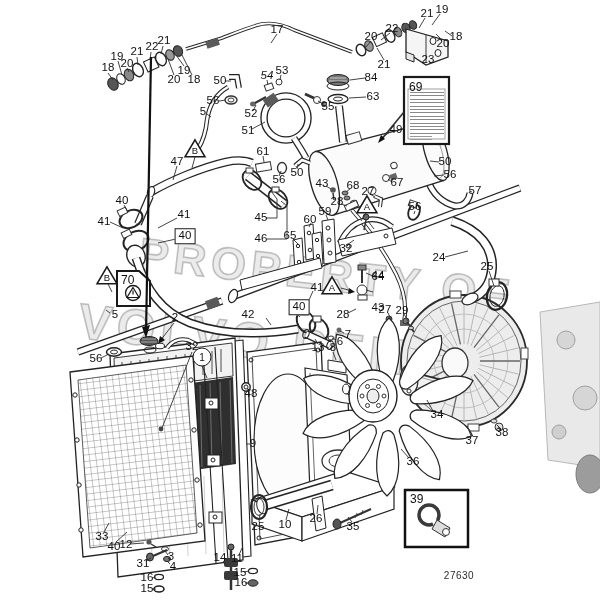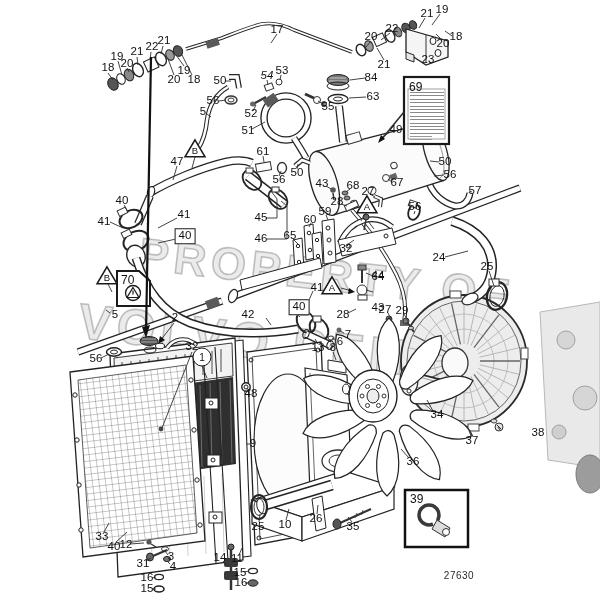--- a/index.html
+++ b/index.html
@@ -697,21 +697,21 @@
       <div class="lbl" style="left: 237px; top: 559px;">11</div>
       <div class="lbl" style="left: 240px; top: 573px;">15</div>
       <div class="lbl" style="left: 241px; top: 583px;">16</div>
       <div class="lbl" style="left: 258px; top: 527px;">25</div>
       <div class="lbl" style="left: 285px; top: 525px;">10</div>
       <div class="lbl" style="left: 316px; top: 519px;">26</div>
       <div class="lbl" style="left: 353px; top: 527px;">35</div>
       <div class="lbl" style="left: 413px; top: 462px;">36</div>
       <div class="lbl" style="left: 437px; top: 415px;">34</div>
       <div class="lbl" style="left: 472px; top: 441px;">37</div>
-      <div class="lbl" style="left: 502px; top: 433px; margin-left: 36px;">38</div>
+      <div class="lbl" style="left: 502px; top: 433px;">38</div>
       <div class="marker" style="left: 195px; top: 150px;">
         <svg width="24" height="21">
           <path d="M12,2 L22,19 L2,19 Z" fill="#fff" stroke="#1a1a1a" stroke-width="1.5"></path>
         </svg>
         <span>B</span>
       </div>
       <div class="marker" style="left: 107px; top: 277px;">
         <svg width="24" height="21">
           <path d="M12,2 L22,19 L2,19 Z" fill="#fff" stroke="#1a1a1a" stroke-width="1.5"></path>
         </svg>

